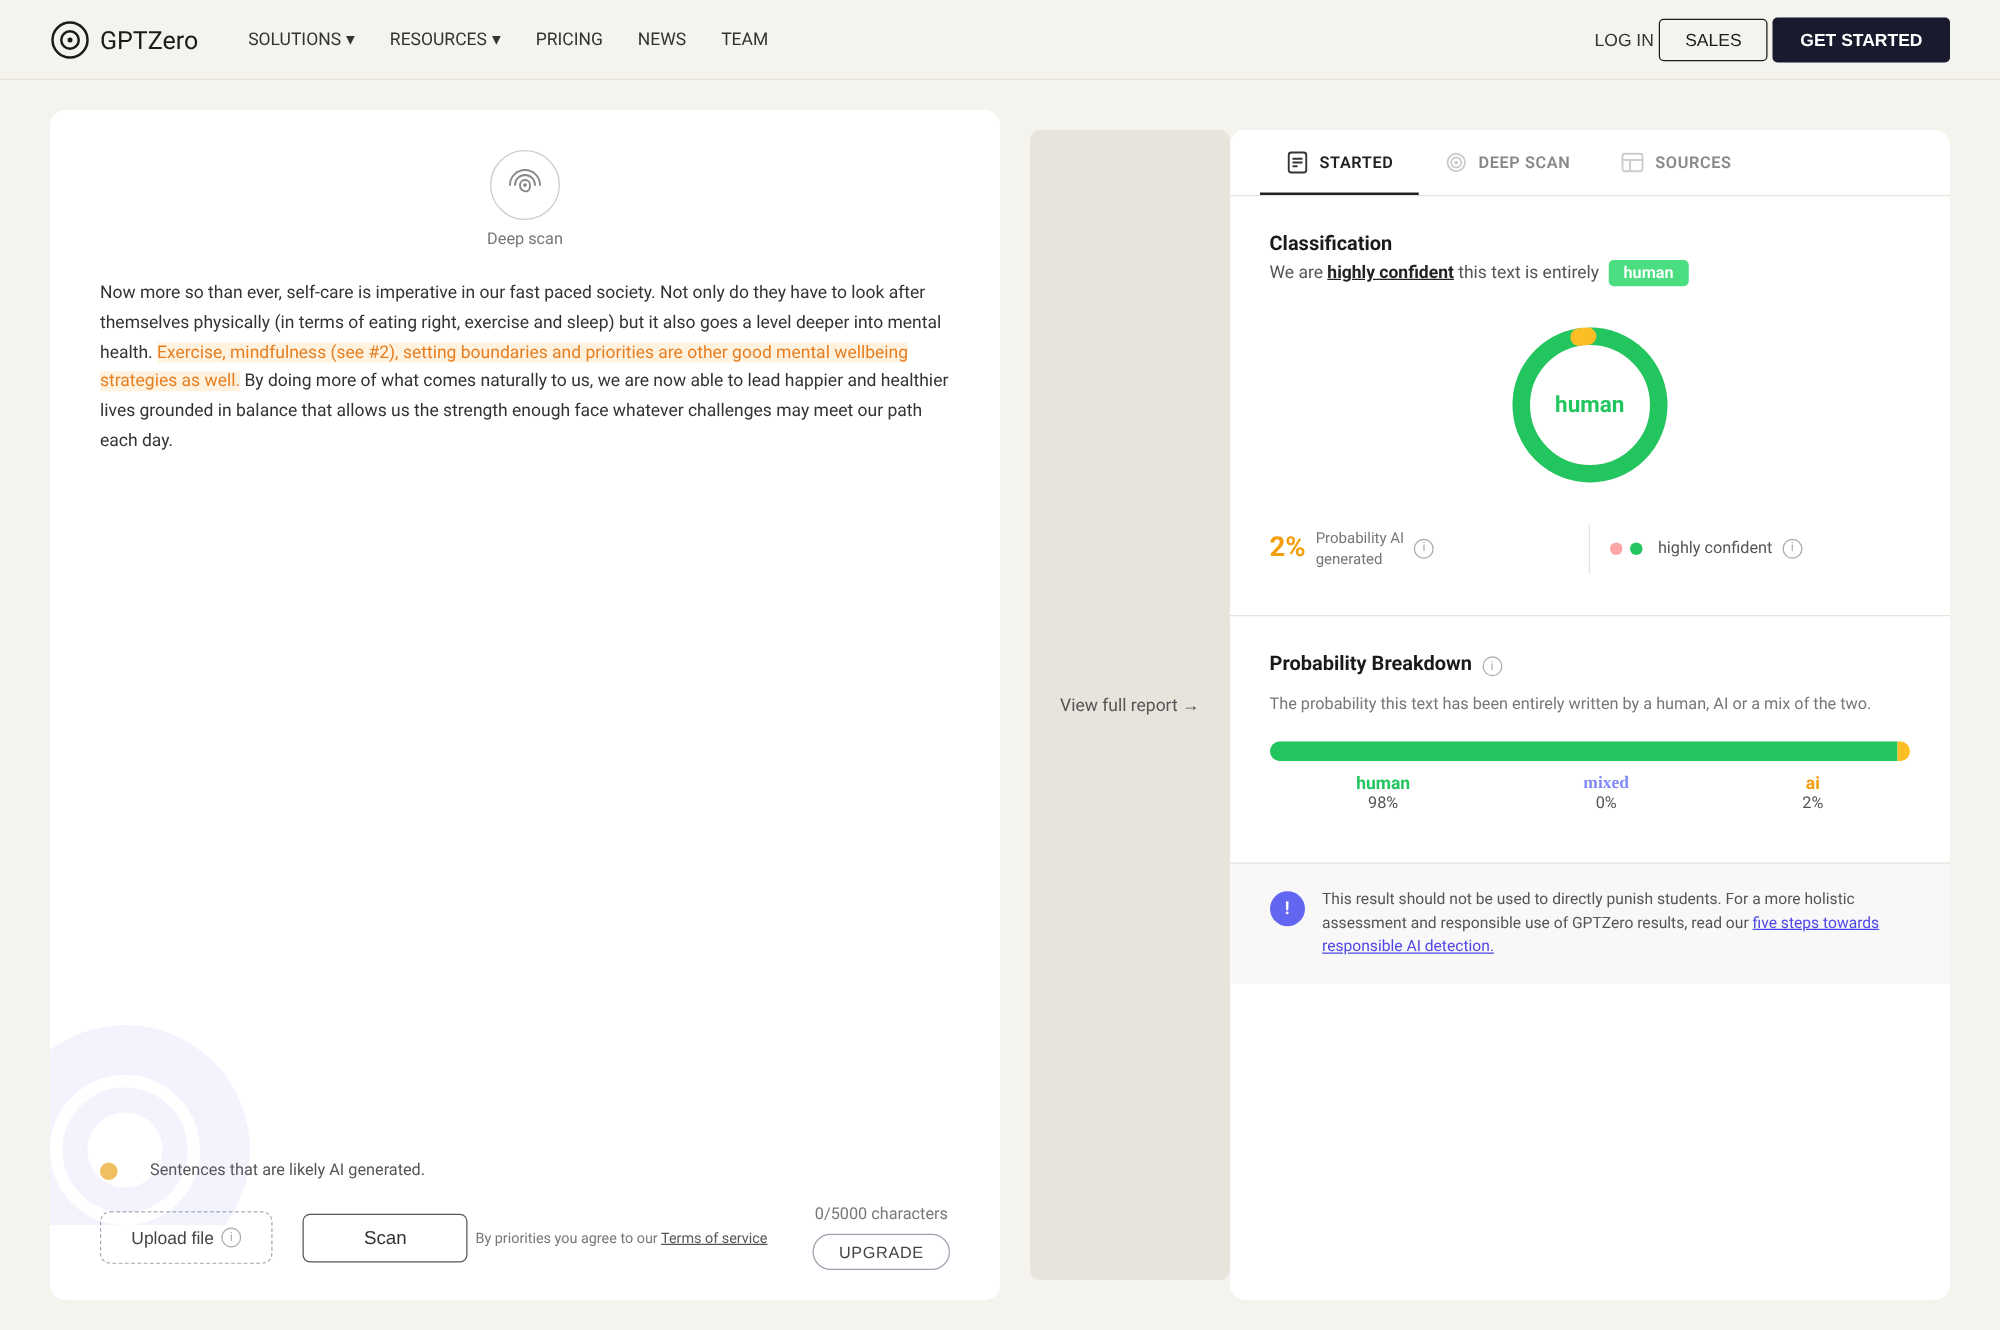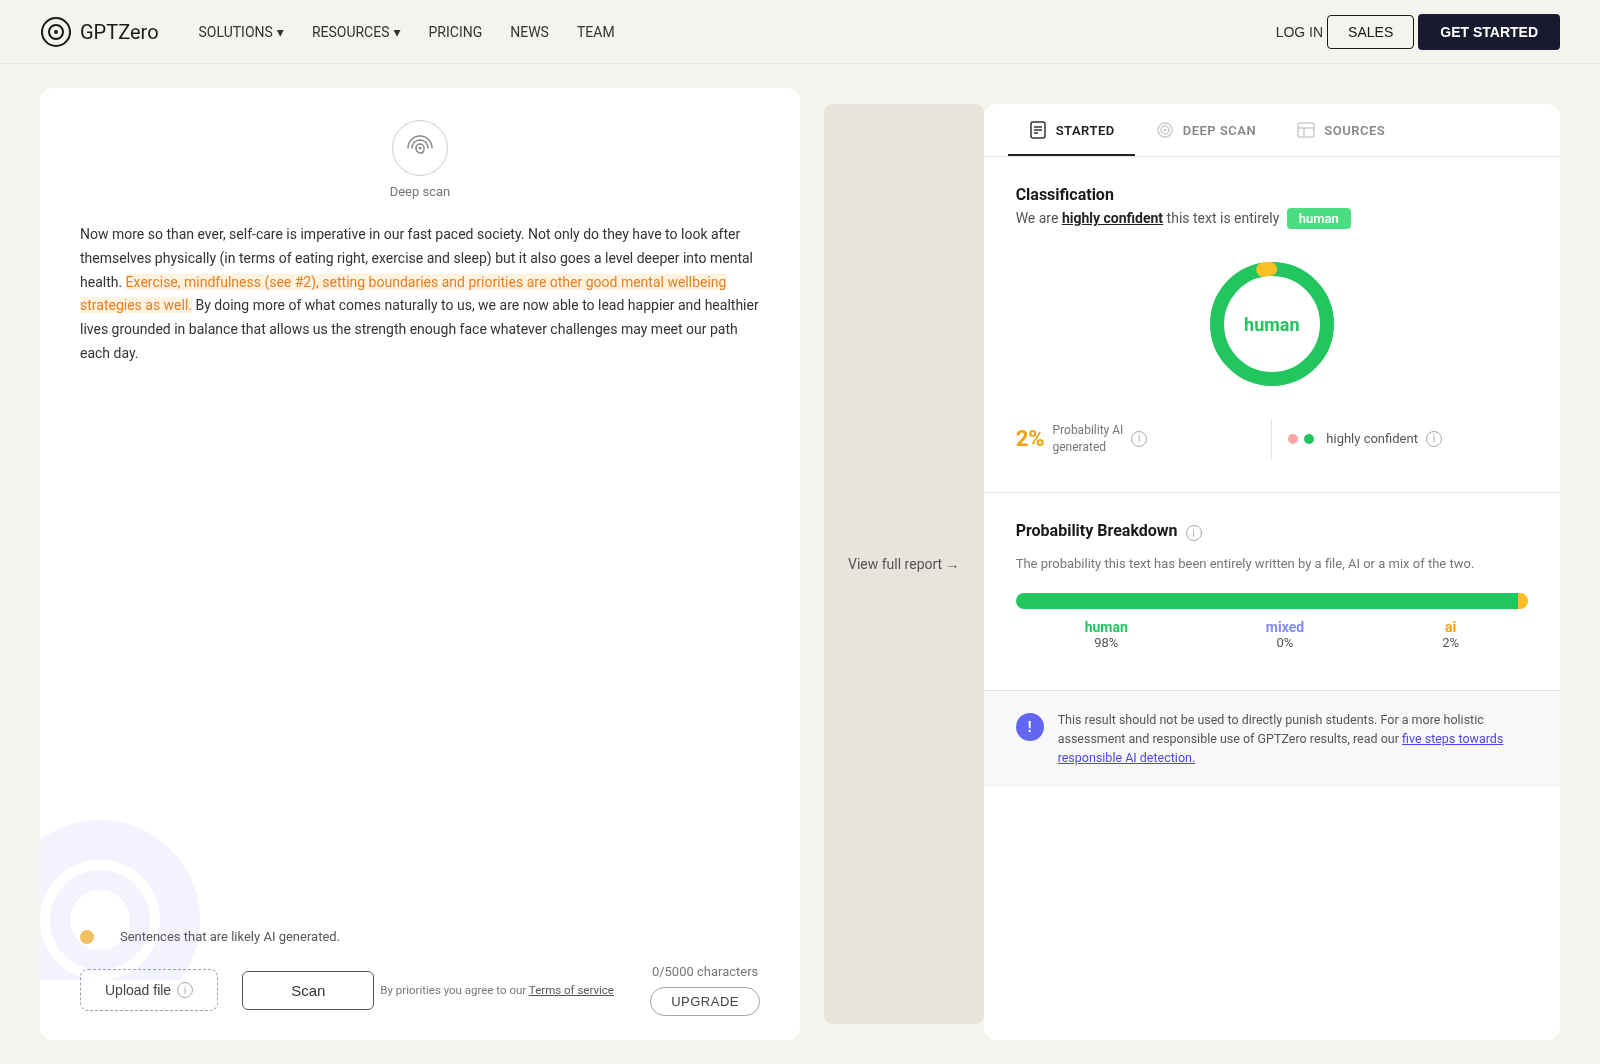--- a/index.html
+++ b/index.html
@@ -466,21 +466,21 @@
     .bar-label-item {
       text-align: center;
     }
 
     .bar-label-name {
       font-size: 14px;
       font-weight: 700;
     }
 
     .bar-label-name.human { color: #22c55e; }
-    .bar-label-name.mixed { color: #818cf8; }
+    .bar-label-name.mixed { color: #818cf8; font-family: Liberation Serif, serif; }
     .bar-label-name.ai { color: #f59e0b; }
 
     .bar-label-pct {
       font-size: 13px;
       color: #555;
     }
 
     
     .disclaimer-section {
       padding: 20px 32px;
@@ -699,21 +699,21 @@
             <span class="info-icon">i</span>
           </div>
         </div>
       </div>
 
       <div class="breakdown-section">
         <div style="display:flex;align-items:center;gap:8px;margin-bottom:8px;">
           <div class="section-title">Probability Breakdown</div>
           <span class="info-icon">i</span>
         </div>
-        <div class="breakdown-desc">The probability this text has been entirely written by a file, AI or a mix of the two.</div>
+        <div class="breakdown-desc">The probability this text has been entirely written by a human, AI or a mix of the two.</div>
 
         <div class="bar-container">
           <div class="prob-bar">
             <div class="bar-human" style="width:98%;"></div>
             <div class="bar-mixed" style="width:0%;"></div>
             <div class="bar-ai" style="width:2%;"></div>
           </div>
           <div class="bar-labels">
             <div class="bar-label-item">
               <div class="bar-label-name human">human</div>

